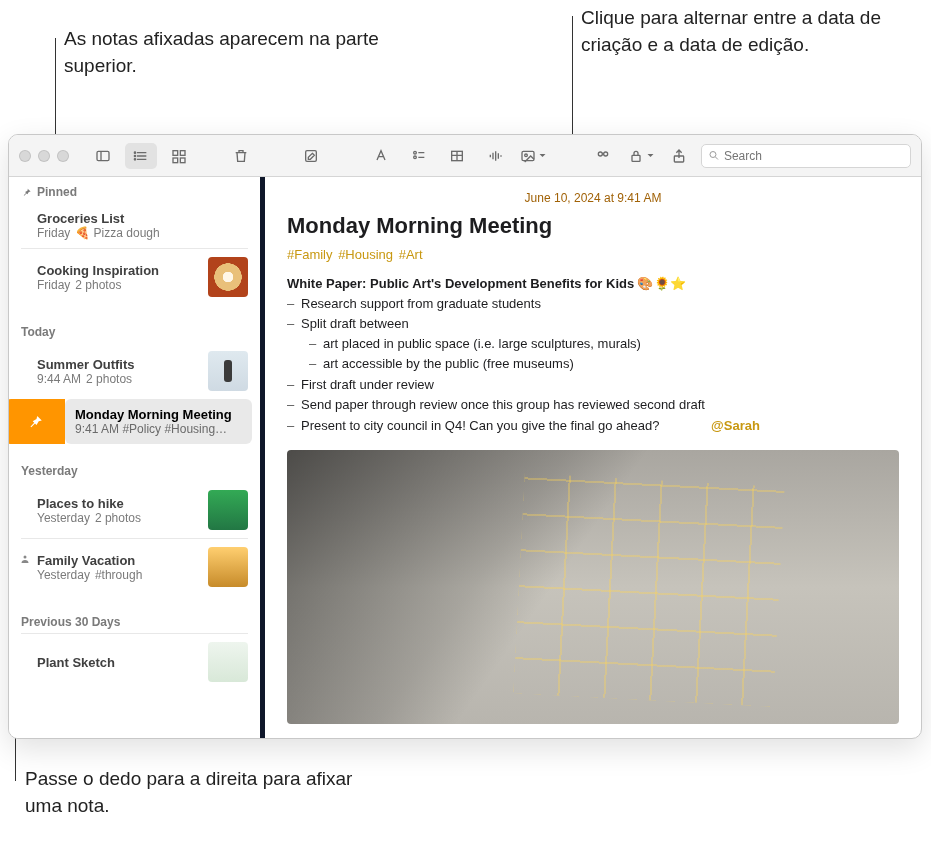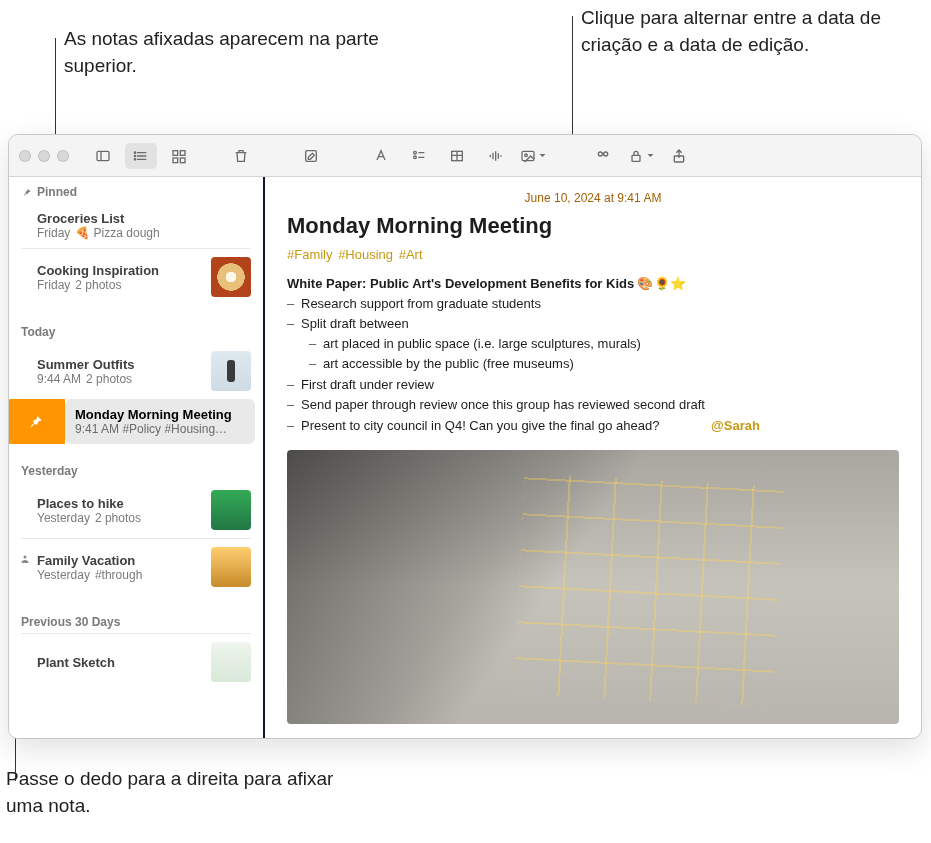--- a/index.html
+++ b/index.html
@@ -76,21 +76,21 @@
     border: none; outline: none; width: 100%; font-size: 12px;
     background: transparent; color: #888;
   }
   .search svg { width: 13px; height: 13px; margin-right: 4px; color: #999; }
 
   
   .split {
     flex: 1; display: flex; min-height: 0;
   }
   .sidebar {
-    width: 256px; border-right: 2px solid #0f172a;
+    width: 256px; border-right: 5px solid #0f172a;
     overflow-y: auto; background: #fff;
   }
   .content {
     flex: 1; overflow-y: auto; padding: 14px 22px;
     display: flex; flex-direction: column;
   }
 
   
   .sec-head {
     padding: 8px 12px 4px; font-size: 12px; font-weight: 600; color: #7a7a7a;
@@ -171,21 +171,21 @@
 </style>
 </head>
 <body>
 
 <div class="callout" style="top:26px;left:64px;max-width:360px">As notas afixadas aparecem na parte superior.</div>
 <div class="callout-line" style="left:55px;top:38px;width:1px;height:150px"></div>
 
 <div class="callout" style="top:5px;left:581px;max-width:320px">Clique para alternar entre a data de criação e a data de edição.</div>
 <div class="callout-line" style="left:572px;top:16px;width:1px;height:168px"></div>
 
-<div class="callout" style="top:766px;left:6px;max-width:360px">Passe o dedo para a direita para afixar uma nota.</div>
+<div class="callout" style="top:766px;left:25px;max-width:360px">Passe o dedo para a direita para afixar uma nota.</div>
 <div class="callout-line" style="left:15px;top:451px;width:1px;height:330px"></div>
 
 <div class="window">
 
   <div class="toolbar">
     <div class="traffic">
       <span></span>
       <span></span>
       <span></span>
     </div>
@@ -282,20 +282,27 @@
         </svg>
       <svg viewBox="0 0 12 12" style="width:9px;height:9px;margin-left:2px" fill="currentColor">
           <path d="M2 4l4 4 4-4z"></path>
         </svg>
     </div>
     <div class="tbtn">
       <svg viewBox="0 0 24 24" fill="none" stroke="currentColor" stroke-width="2">
           <path d="M12 3v12M8 7l4-4 4 4"></path>
           <rect x="5" y="12" width="14" height="9" rx="1"></rect>
         </svg>
+    </div>
+    <div class="search">
+      <svg viewBox="0 0 24 24" fill="none" stroke="currentColor" stroke-width="2">
+          <circle cx="10" cy="10" r="6"></circle>
+          <line x1="15" y1="15" x2="20" y2="20"></line>
+        </svg>
+      <input placeholder="Search" style="">
     </div>
   </div>
 
   <div class="split">
 
     <div class="sidebar">
 
       <div class="sec-head">
         <svg viewBox="0 0 24 24" fill="currentColor">
             <path d="M14 3l7 7-4 1-3 5-2-2-5 5-1-1 5-5-2-2 5-3 1-4z"></path>

